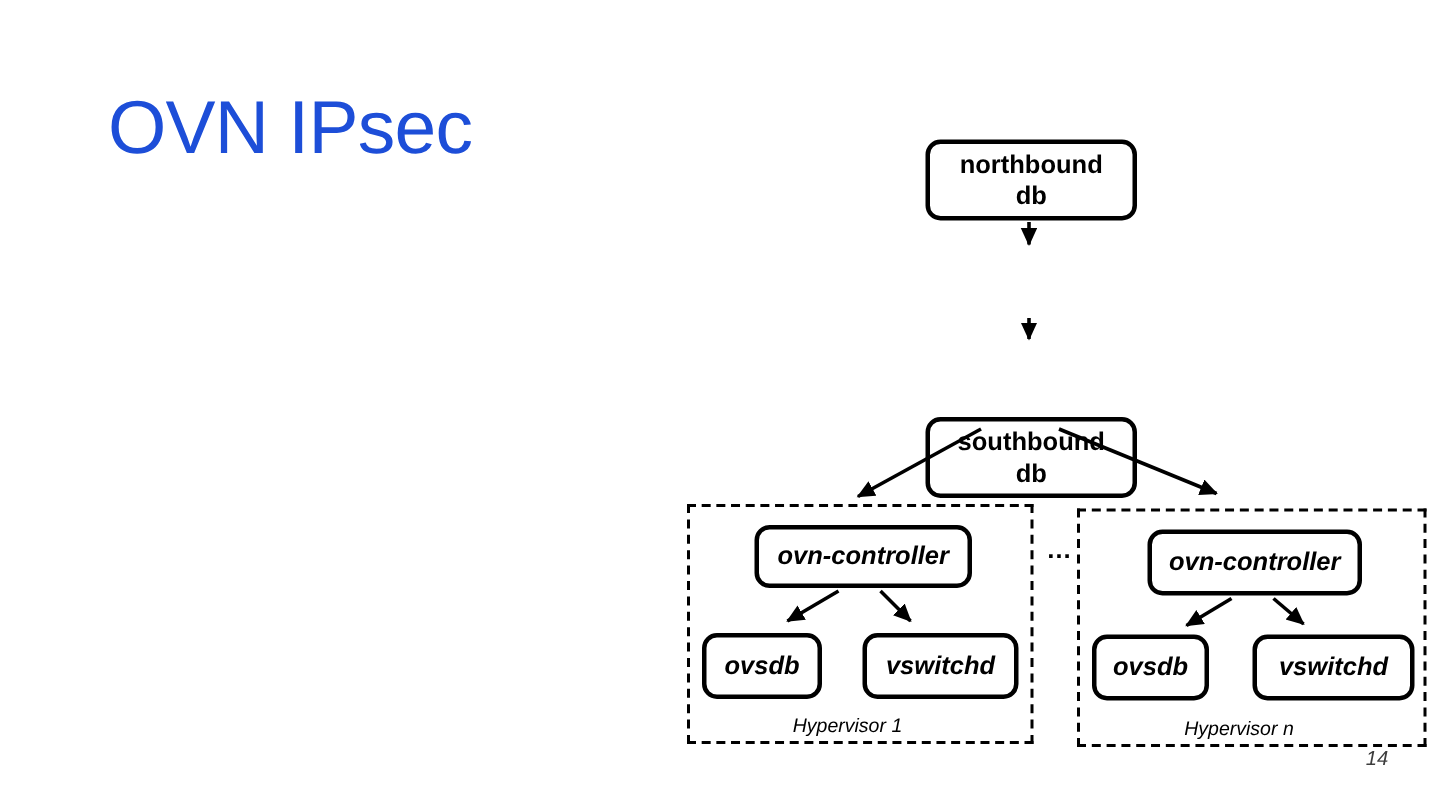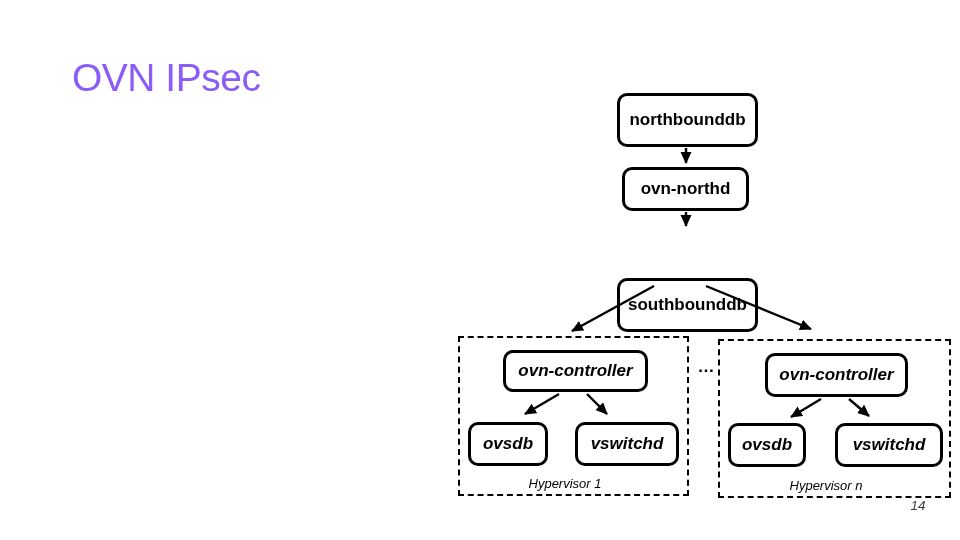--- a/index.html
+++ b/index.html
@@ -2,26 +2,26 @@
 <html><head>
 <meta charset="utf-8">
 <style>
   html,body { margin:0; padding:0; background:#ffffff; }
   #slide {
     position:relative; width:960px; height:540px; background:#ffffff;
     overflow:hidden; font-family:"Liberation Sans", sans-serif; color:#000;
   }
   .title {
     position:absolute; left:72px; top:56px;
-    font-size:39px; letter-spacing:-0.5px; color:#8b5cf6; white-space:nowrap;
+    font-size:50px; letter-spacing:-0.5px; color:#1d4ed8; white-space:nowrap;
   }
   .node {
     position:absolute; box-sizing:border-box; background:#fff;
     border:3px solid #000; border-radius:10px;
-    display:flex; flex-direction:row; align-items:center; justify-content:center;
+    display:flex; flex-direction:column; align-items:center; justify-content:center;
     font-weight:bold; font-size:17px; line-height:1.26; text-align:center; color:#000;
   }
   .group {
     position:absolute; box-sizing:border-box;
     border:2px dashed #000; background:transparent;font-style:italic;
   }
   .hv-label {
     position:absolute; left:0; right:17px; bottom:3px;
     text-align:center; font-size:13px; font-weight:normal; color:#000;
   }
@@ -41,23 +41,20 @@
 
 <div id="slide">
 
   <div class="title">OVN IPsec</div>
 
   <div class="node" style="left:617px; top:93px; width:141px; height:54px;">
     <span>northbound</span>
     <span>db</span>
   </div>
 
-  <div class="node" style="left:622px; top:167px; width:127px; height:44px;">
-    <span>ovn-northd</span>
-  </div>
 
   <div class="node" style="left:617px; top:230px; width:141px; height:54px;margin-top:48px;">
     <span>southbound</span>
     <span>db</span>
   </div>
 
   <div class="group" style="left:458px; top:336px; width:231px; height:160px;">
     <div class="node" style="left:43px; top:12px; width:145px; height:42px;">
       <span>ovn-controller</span>
     </div>

